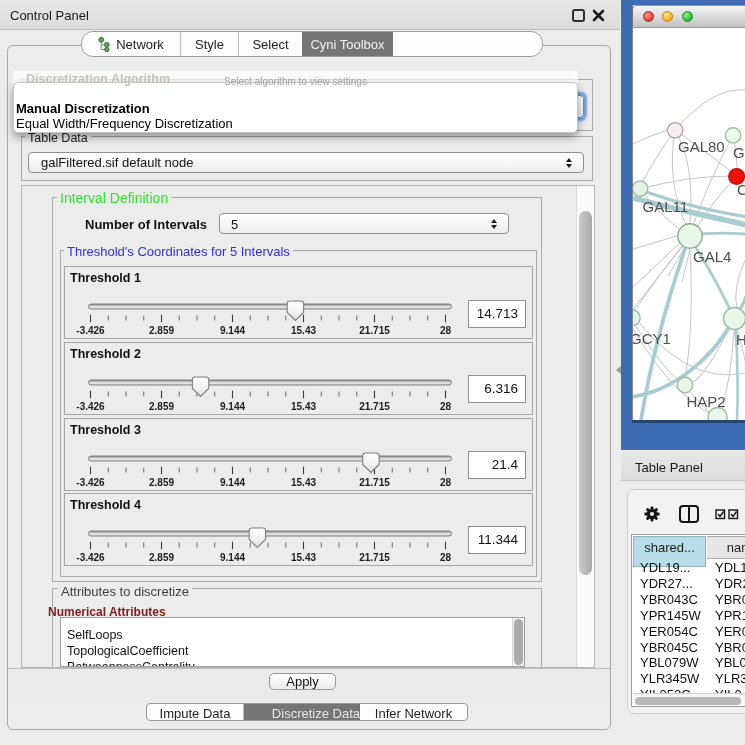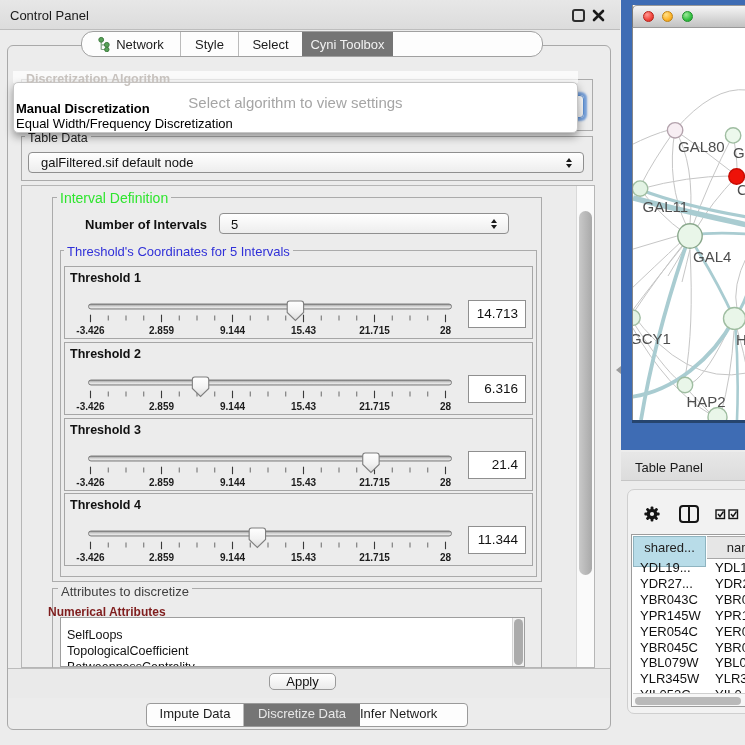--- a/index.html
+++ b/index.html
@@ -55,21 +55,21 @@
   <div style="width:63px;text-align:center;height:100%;line-height:25px;">Select</div>
   <div style="width:91px;text-align:center;height:100%;line-height:25px;background:#757575;color:#f2f2f2;">Cyni Toolbox</div>
 </div>
 
 <div class="abs grp" style="left:21px;top:79px;width:572px;height:52px;"></div>
 <div class="abs combo" style="left:28px;top:95px;width:556px;height:23px;box-shadow:0 0 2px 2.2px rgba(96,146,214,0.85);border-color:#5d8fd0;"></div>
 
 <div class="abs" style="left:13px;top:71px;width:565px;height:12px;background:rgba(255,255,255,0.72);z-index:39;"></div>
 <div class="abs" style="left:13px;top:82px;width:565px;height:51px;background:#ffffff;border:1px solid #c6c6c6;border-radius:5px;box-shadow:0 4px 9px rgba(0,0,0,0.38);z-index:40;"></div>
 <div class="abs" style="left:26px;top:72px;font-size:12.5px;font-weight:bold;color:#c7c2be;z-index:41;">Discretization Algorithm</div>
-<div class="abs" style="left:13px;top:94px;width:565px;text-align:center;font-size:15px;color:#a5a5a5;z-index:41;">Select algorithm to view settings</div>
+<div class="abs" style="left:13px;top:76px;width:565px;text-align:center;font-size:10px;color:#a5a5a5;z-index:41;">Select algorithm to view settings</div>
 <div class="abs" style="left:16px;top:101px;font-size:13px;font-weight:bold;color:#000;z-index:41;">Manual Discretization</div>
 <div class="abs" style="left:16px;top:115.5px;font-size:13px;color:#000;z-index:41;">Equal Width/Frequency Discretization</div>
 
 <div class="abs grp" style="left:21px;top:136px;width:572px;height:45px;"></div>
 <div class="abs" style="left:25px;top:130.5px;font-size:12.5px;color:#222;background:#ececec;padding:0 3px;">Table Data</div>
 <div class="abs combo arrows" style="left:28px;top:152px;width:556px;height:21px;"></div>
 <div class="abs" style="left:41px;top:155px;font-size:13px;color:#111;">galFiltered.sif default node</div>
 
 <div class="abs" style="left:21px;top:185px;width:574px;height:483px;border:1px solid #b6b6b6;background:#ececec;"></div>
 <div class="abs" style="left:576px;top:186px;width:18px;height:481px;background:#fafafa;border-left:1px solid #d9d9d9;"></div>
@@ -227,24 +227,24 @@
 <div class="abs" style="left:48px;top:605px;font-size:12px;font-weight:bold;color:#7f1d1d;">Numerical Attributes</div>
 <div class="abs" style="left:60px;top:617px;width:465px;height:50px;background:#fff;border:1px solid #9e9e9e;overflow:hidden;">
   <div style="position:absolute;left:6px;top:8.5px;font-size:12.5px;color:#111;line-height:16px;">SelfLoops<br>TopologicalCoefficient<br>BetweennessCentrality</div>
   <div style="position:absolute;right:0;top:0;width:12px;height:100%;background:#f2f2f2;border-left:1px solid #d5d5d5;"></div>
   <div style="position:absolute;right:1.5px;top:1px;width:9px;height:46px;background:#ababab;border-radius:5px;"></div>
 </div>
 
 <div class="abs" style="left:8px;top:668px;width:602px;height:30px;background:#eaeaea;border-top:1px solid #bcbcbc;"></div>
 <div class="abs" style="left:269px;top:673px;width:67px;height:17px;background:linear-gradient(#ffffff,#ebebeb);border:1px solid #9a9a9a;border-radius:5px;text-align:center;font-size:13px;line-height:16px;color:#111;">Apply</div>
 
-<div class="abs" style="left:146px;top:703px;width:322px;height:24px;background:#fdfdfd;border:1px solid #9a9a9a;border-radius:4px;overflow:hidden;display:flex;font-size:13px;color:#1c1c1c;">
+<div class="abs" style="left:146px;top:703px;width:322px;height:18px;background:#fdfdfd;border:1px solid #9a9a9a;border-radius:4px;overflow:hidden;display:flex;font-size:13px;color:#1c1c1c;">
   <div style="width:97px;text-align:center;line-height:19px;border-right:1px solid #bbb;">Impute Data</div>
-  <div style="width:116px;text-align:center;line-height:19px;background:#757575;color:#e8e8e8;">Discretize Data</div>
-  <div style="flex:1;line-height:19px;">Infer Network</div>
+  <div style="width:116px;text-align:right;line-height:19px;background:#757575;color:#e8e8e8;">Discretize Data</div>
+  <div style="flex:1;text-align:center;line-height:19px;">Infer Network</div>
 </div>
 
 <div class="abs" style="left:620.5px;top:0;width:124.5px;height:449.5px;background:#3e6cb4;"></div>
 <div class="abs" style="left:632px;top:5px;width:113px;height:416px;background:#fff;border-left:1px solid #888;"></div>
 <div class="abs" style="left:632px;top:5px;width:113px;height:23px;background:linear-gradient(#f5f5f5,#c2c2c2);border-left:1px solid #777;border-top:1px solid #999;border-radius:5px 0 0 0;border-bottom:1px solid #9a9a9a;"></div>
 <div class="abs" style="left:642.5px;top:11px;width:11px;height:11px;border-radius:50%;background:radial-gradient(circle at 35% 30%,#ff9a93,#f1453c 60%,#c92a22);border:0.5px solid #b5211a;"></div>
 <div class="abs" style="left:662px;top:11px;width:11px;height:11px;border-radius:50%;background:radial-gradient(circle at 35% 30%,#ffe08a,#fdb42a 60%,#d98f14);border:0.5px solid #c08312;"></div>
 <div class="abs" style="left:681.5px;top:11px;width:11px;height:11px;border-radius:50%;background:radial-gradient(circle at 35% 30%,#9ee89a,#35c143 60%,#1f9e2e);border:0.5px solid #1d8f2a;"></div>
 <div class="abs" style="left:632px;top:420px;width:113px;height:3px;background:#26456e;"></div>
 

